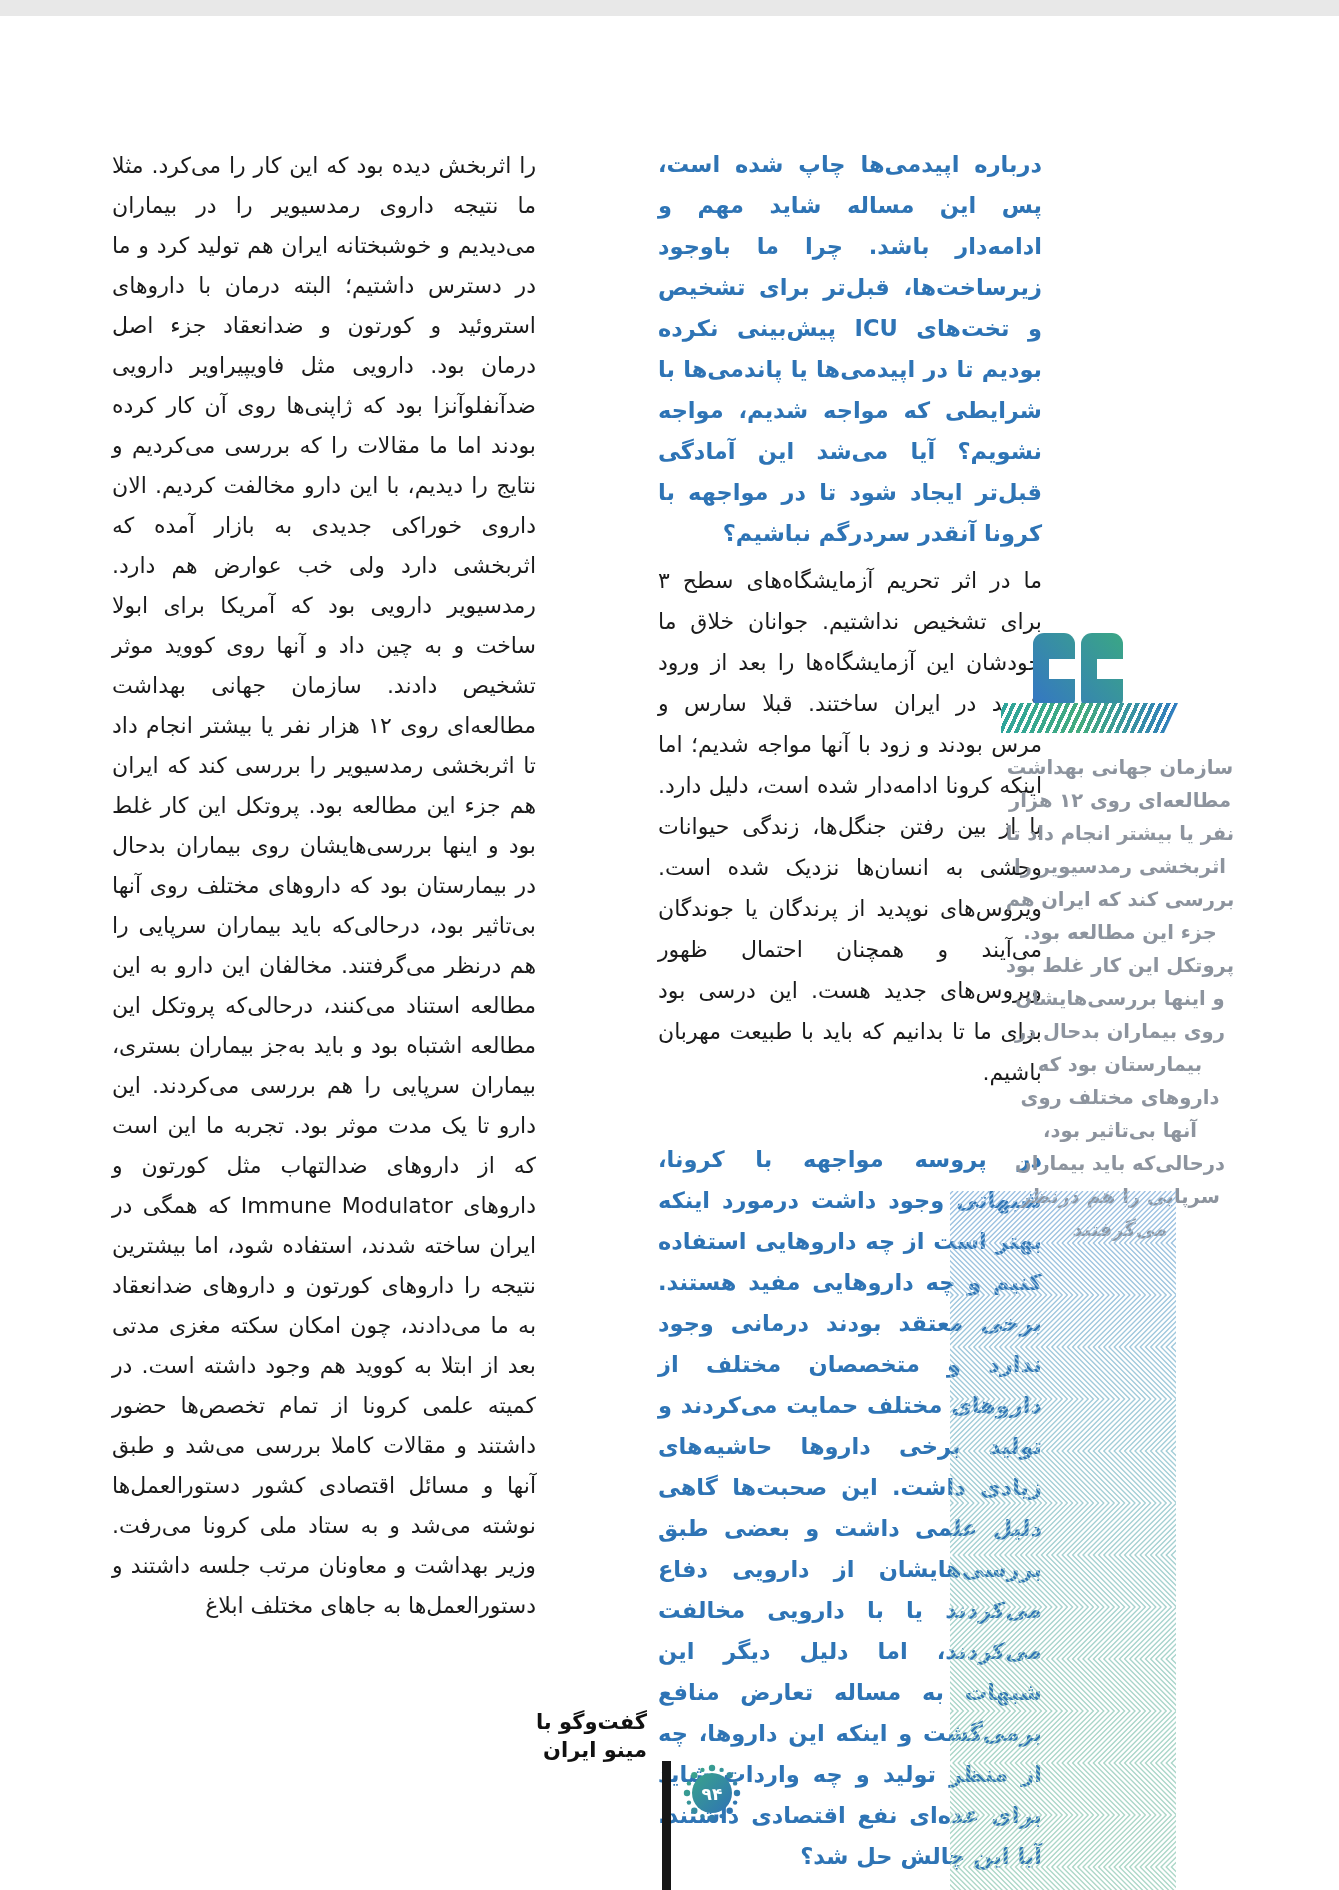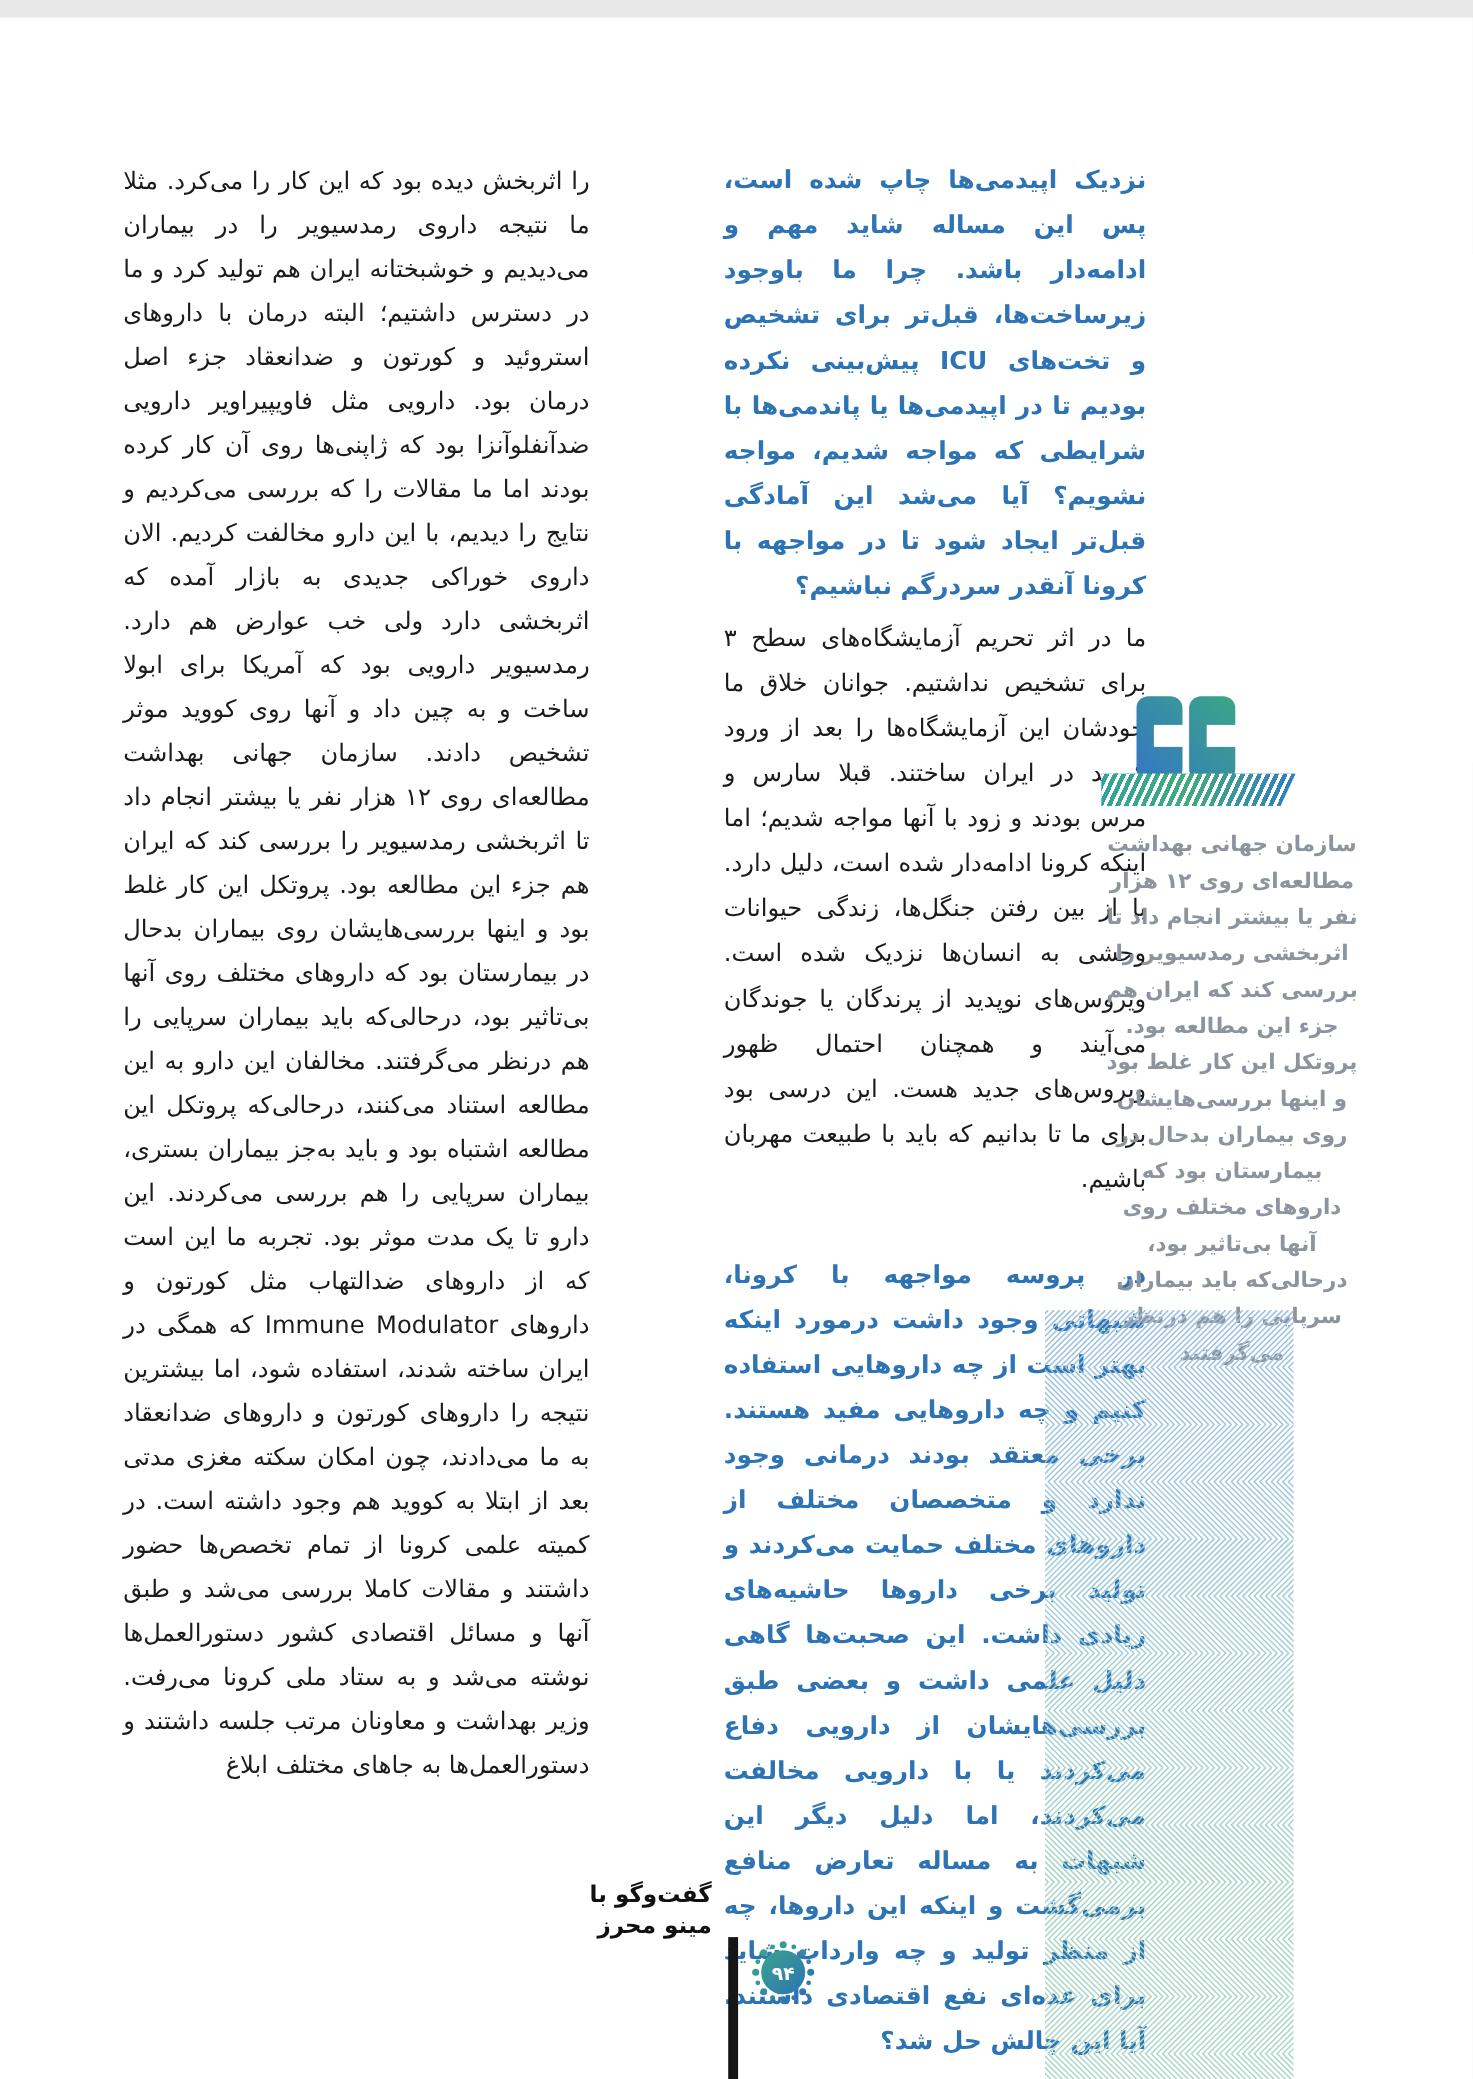--- a/index.html
+++ b/index.html
@@ -75,21 +75,21 @@
   }
 </style>
 </head>
 <body>
 
 <div class="page">
 
   <div class="col left-col">را اثربخش دیده بود که این کار را می‌کرد. مثلا ما نتیجه داروی رمدسیویر را در بیماران می‌دیدیم و خوشبختانه ایران هم تولید کرد و ما در دسترس داشتیم؛ البته درمان با داروهای استروئید و کورتون و ضدانعقاد جزء اصل درمان بود. دارویی مثل فاویپیراویر دارویی ضدآنفلوآنزا بود که ژاپنی‌ها روی آن کار کرده بودند اما ما مقالات را که بررسی می‌کردیم و نتایج را دیدیم، با این دارو مخالفت کردیم. الان داروی خوراکی جدیدی به بازار آمده که اثربخشی دارد ولی خب عوارض هم دارد. رمدسیویر دارویی بود که آمریکا برای ابولا ساخت و به چین داد و آنها روی کووید موثر تشخیص دادند. سازمان جهانی بهداشت مطالعه‌ای روی ۱۲ هزار نفر یا بیشتر انجام داد تا اثربخشی رمدسیویر را بررسی کند که ایران هم جزء این مطالعه بود. پروتکل این کار غلط بود و اینها بررسی‌هایشان روی بیماران بدحال در بیمارستان بود که داروهای مختلف روی آنها بی‌تاثیر بود، درحالی‌که باید بیماران سرپایی را هم درنظر می‌گرفتند. مخالفان این دارو به این مطالعه استناد می‌کنند، درحالی‌که پروتکل این مطالعه اشتباه بود و باید به‌جز بیماران بستری، بیماران سرپایی را هم بررسی می‌کردند. این دارو تا یک مدت موثر بود. تجربه ما این است که از داروهای ضدالتهاب مثل کورتون و داروهای Immune Modulator که همگی در ایران ساخته شدند، استفاده شود، اما بیشترین نتیجه را داروهای کورتون و داروهای ضدانعقاد به ما می‌دادند، چون امکان سکته مغزی مدتی بعد از ابتلا به کووید هم وجود داشته است. در کمیته علمی کرونا از تمام تخصص‌ها حضور داشتند و مقالات کاملا بررسی می‌شد و طبق آنها و مسائل اقتصادی کشور دستورالعمل‌ها نوشته می‌شد و به ستاد ملی کرونا می‌رفت. وزیر بهداشت و معاونان مرتب جلسه داشتند و دستورالعمل‌ها به جاهای مختلف ابلاغ</div>
 
   <div class="col mid-col">
-    <p class="q">نزدیک اپیدمی‌ها چاپ شده است، پس این مساله شاید مهم و ادامه‌دار باشد. چرا ما باوجود زیرساخت‌ها، قبل‌تر برای تشخیص و تخت‌های ICU پیش‌بینی نکرده بودیم تا در اپیدمی‌ها یا پاندمی‌ها با شرایطی که مواجه شدیم، مواجه نشویم؟ آیا می‌شد این آمادگی قبل‌تر ایجاد شود تا در مواجهه با کرونا آنقدر سردرگم نباشیم؟</p>
+    <p class="q">درباره اپیدمی‌ها چاپ شده است، پس این مساله شاید مهم و ادامه‌دار باشد. چرا ما باوجود زیرساخت‌ها، قبل‌تر برای تشخیص و تخت‌های ICU پیش‌بینی نکرده بودیم تا در اپیدمی‌ها یا پاندمی‌ها با شرایطی که مواجه شدیم، مواجه نشویم؟ آیا می‌شد این آمادگی قبل‌تر ایجاد شود تا در مواجهه با کرونا آنقدر سردرگم نباشیم؟</p>
     <p class="a">ما در اثر تحریم آزمایشگاه‌های سطح ۳ برای تشخیص نداشتیم. جوانان خلاق ما خودشان این آزمایشگاه‌ها را بعد از ورود کووید در ایران ساختند. قبلا سارس و مرس بودند و زود با آنها مواجه شدیم؛ اما اینکه کرونا ادامه‌دار شده است، دلیل دارد. با از بین رفتن جنگل‌ها، زندگی حیوانات وحشی به انسان‌ها نزدیک شده است. ویروس‌های نوپدید از پرندگان یا جوندگان می‌آیند و همچنان احتمال ظهور ویروس‌های جدید هست. این درسی بود برای ما تا بدانیم که باید با طبیعت مهربان باشیم.</p>
     <p class="q">در پروسه مواجهه با کرونا، شبهاتی وجود داشت درمورد اینکه بهتر است از چه داروهایی استفاده کنیم و چه داروهایی مفید هستند. برخی معتقد بودند درمانی وجود ندارد و متخصصان مختلف از داروهای مختلف حمایت می‌کردند و تولید برخی داروها حاشیه‌های زیادی داشت. این صحبت‌ها گاهی دلیل علمی داشت و بعضی طبق بررسی‌هایشان از دارویی دفاع می‌کردند یا با دارویی مخالفت می‌کردند، اما دلیل دیگر این شبهات به مساله تعارض منافع برمی‌گشت و اینکه این داروها، چه از منظر تولید و چه واردات شاید برای عده‌ای نفع اقتصادی داشتند. آیا این چالش حل شد؟</p>
     <p class="a">کمیته علمی کرونا تمامی اتفاقاتی که در دنیا می‌افتاد و داروها و مقالاتی که بیرون می‌آمد را بررسی می‌کرد و وقتی دارویی را در پروتکل درمان قرار می‌داد، حتما آن</p>
   </div>
 
   <svg class="quote-icon" viewBox="0 0 92 80" xmlns="http://www.w3.org/2000/svg">
     <defs>
       <linearGradient id="qgrad" gradientUnits="userSpaceOnUse" x1="8" y1="74" x2="86" y2="6">
         <stop offset="0" stop-color="#3579c0"></stop>
         <stop offset="1" stop-color="#3aa488"></stop>
@@ -169,21 +169,21 @@
         <use href="#zig-path" xlink:href="#zig-path" x="213.2"></use>
         <use href="#zig-path" xlink:href="#zig-path" x="218.4"></use>
         <use href="#zig-path" xlink:href="#zig-path" x="223.6"></use>
         <use href="#zig-path" xlink:href="#zig-path" x="228.8"></use>
         <use href="#zig-path" xlink:href="#zig-path" x="234.0"></use>
       </g>
   </svg>
 
   <div class="footer-title">
     <div>گفت‌وگو با</div>
-    <div>مینو محرز</div>
+    <div>مینو ایران</div>
   </div>
   <div class="footer-bar"></div>
   <svg class="virus-badge" viewBox="0 0 62 62" xmlns="http://www.w3.org/2000/svg">
     <defs>
       <linearGradient id="vgrad" gradientUnits="userSpaceOnUse" x1="10" y1="10" x2="54" y2="54">
         <stop offset="0" stop-color="#3aa58a"></stop>
         <stop offset="1" stop-color="#2e6fb8"></stop>
       </linearGradient>
     </defs>
     <g id="virus-spikes" fill="url(#vgrad)">

